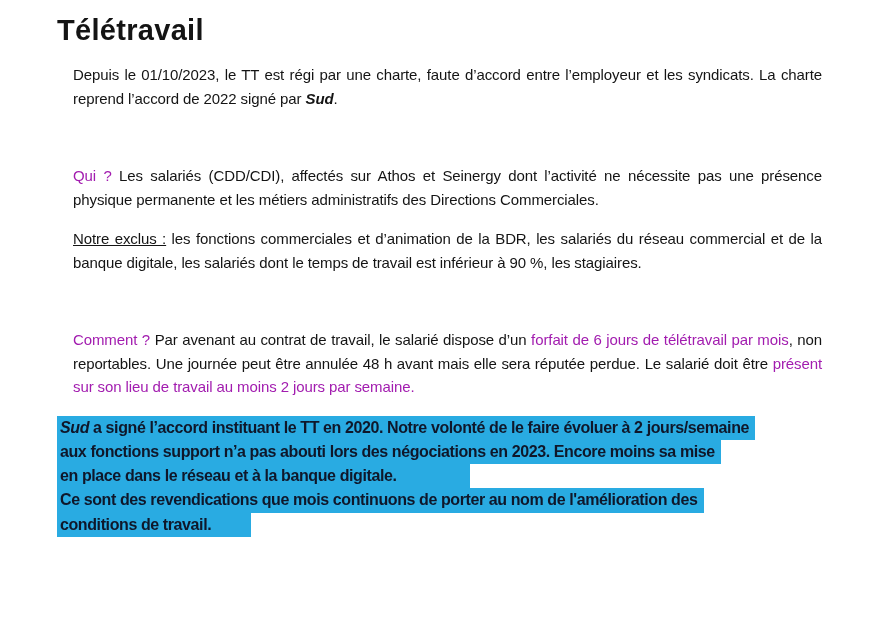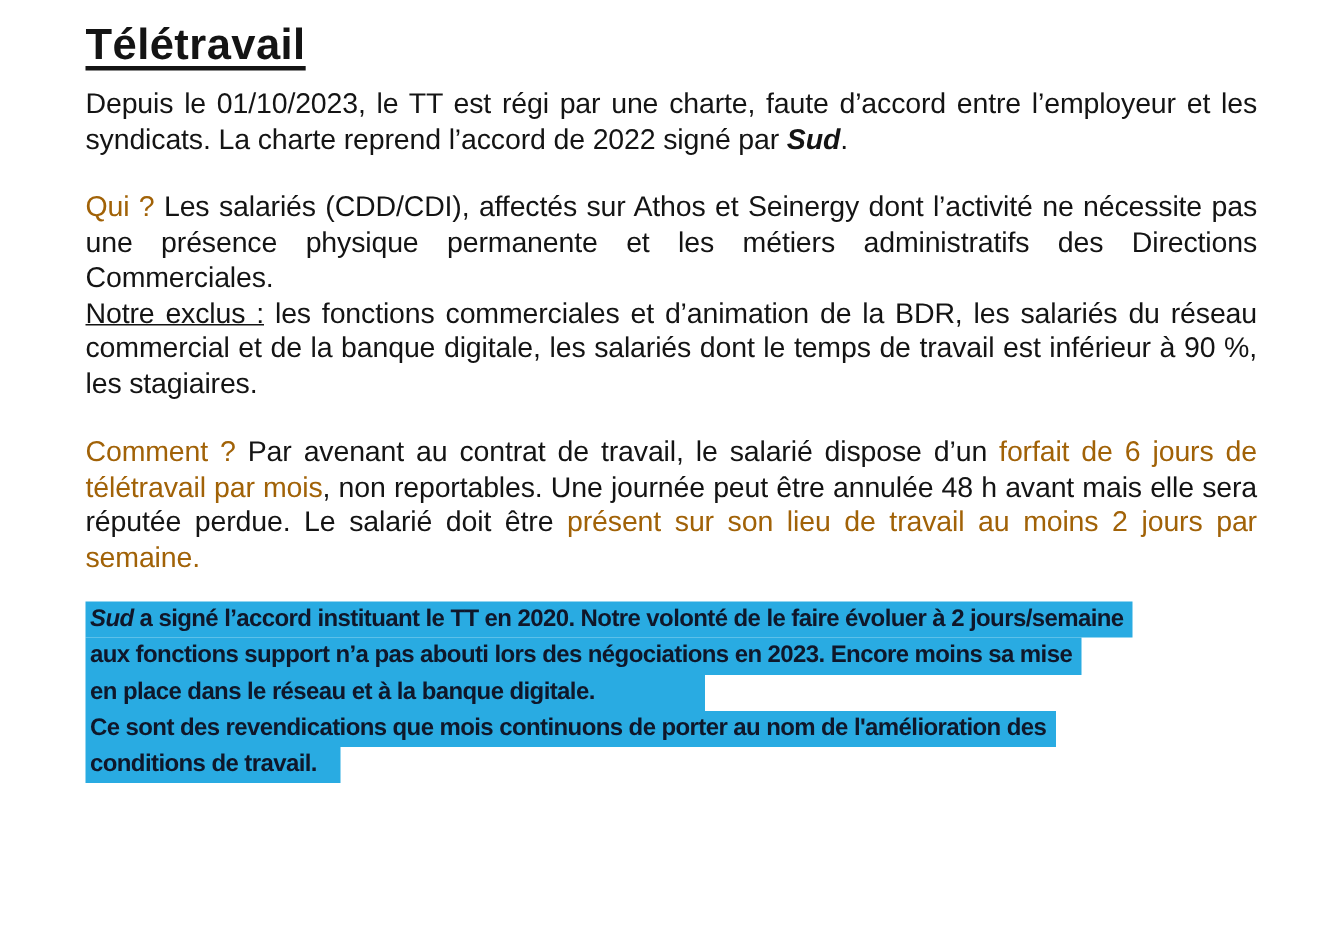--- a/index.html
+++ b/index.html
@@ -21,56 +21,55 @@
     padding: 13px 48px 0 57px;
   }
   h1.title {
     font-size: 29px;
     font-weight: bold;
     letter-spacing: 0.3px;
     margin: 0 0 11px 0;
     line-height: 34px;
   }
   h1.title .title-text {
-    text-decoration: underline;
     text-decoration-thickness: 2.5px;
     text-underline-offset: 5px;
     text-align: center;
   }
   p.body-par {
-    margin: 0;
-    font-size: 19px;
+    margin: 16px;
+    font-size: 15px;
     line-height: 23.5px;
     text-align: justify;
     letter-spacing: -0.1px;
   }
   .gap {
     height: 22px;
   }
-  .accent { color: #a16207; }
+  .accent { color: #a21caf; }
   .u { text-decoration: underline; }
   .bi { font-weight: bold; font-style: italic; }
   .it { font-style: italic; }
 
   .hl-block {
     margin-top: 17px;
   }
   .hl-line {
     display: table;
     white-space: nowrap;
     background: #29ABE2;
     color: #0f172a;
     font-weight: bold;
     font-size: 16px;
     line-height: 24.3px;
     letter-spacing: -0.4px;
     padding: 0 6px 0 3px;
   }
   .hl-line:nth-child(3) { padding-right: 73px; }
-  .hl-line:nth-child(5) { padding-right: 16px; }
+  .hl-line:nth-child(5) { padding-right: 40px; }
 </style>
 </head>
 <body>
 
 <div class="page">
 
   <h1 class="title"><span class="title-text">Télétravail</span></h1>
 
   <p class="body-par"><span>Depuis le 01/10/2023, le TT est régi par une charte, faute d’accord entre l’employeur et les syndicats. La charte reprend l’accord de 2022 signé par </span><span class="bi">Sud</span><span>.</span></p>
 

